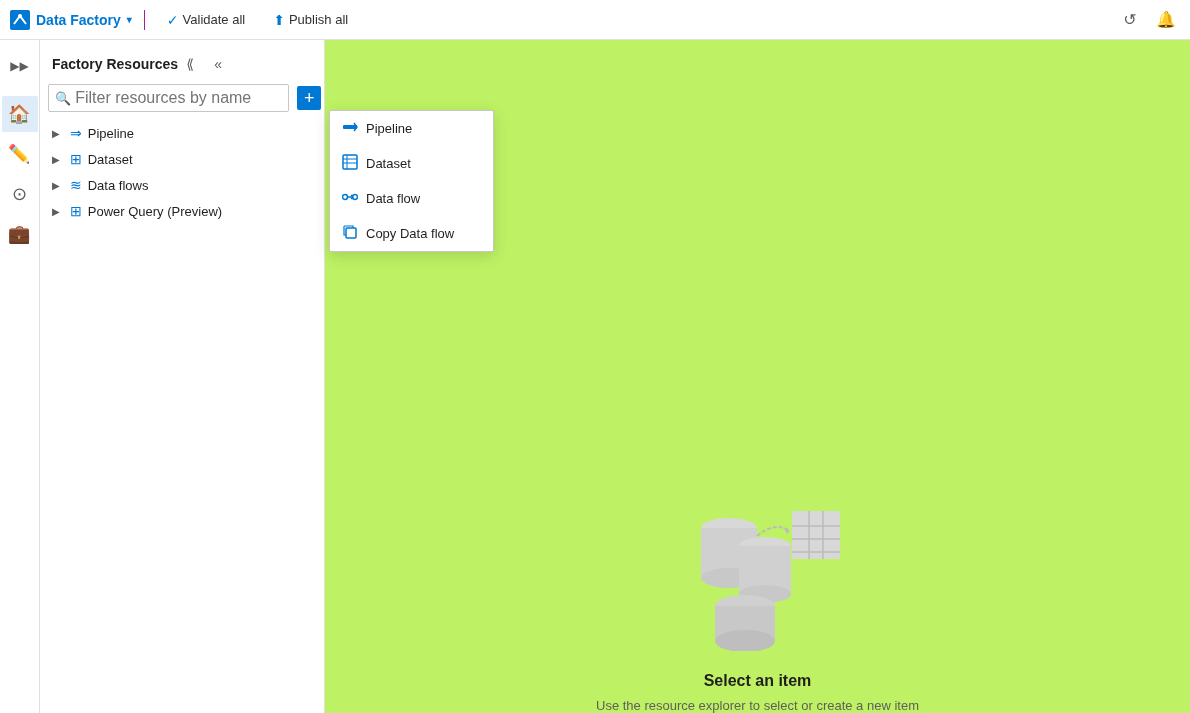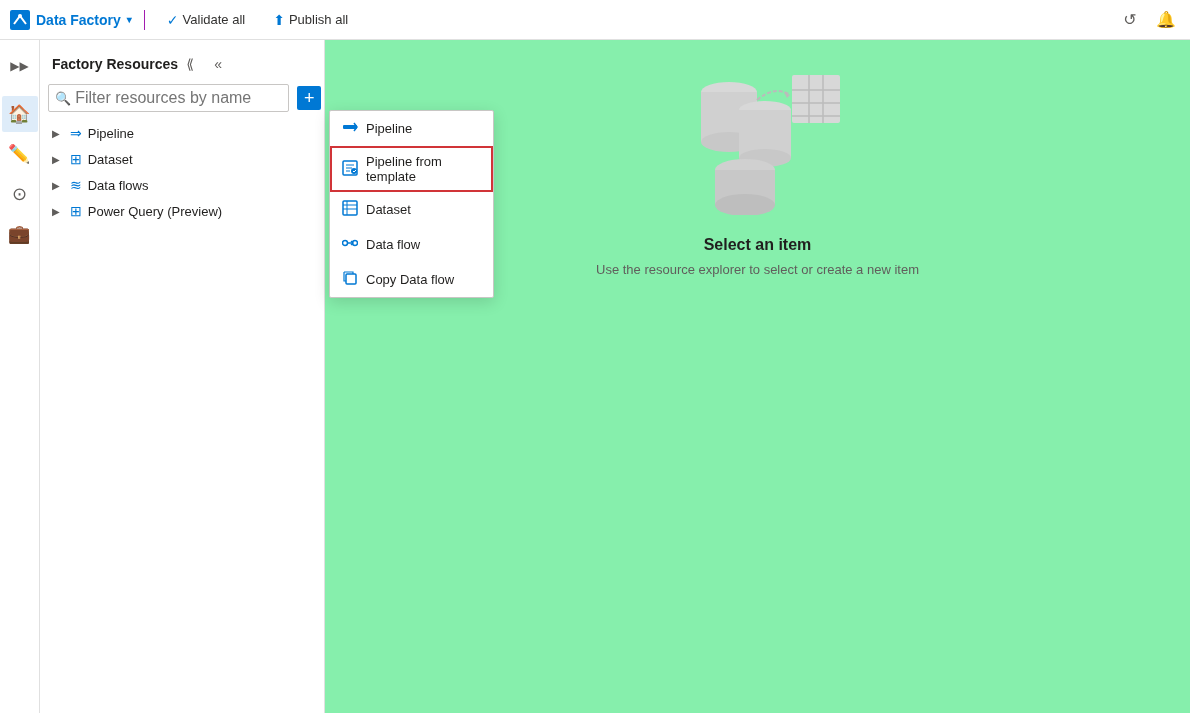--- a/index.html
+++ b/index.html
@@ -180,24 +180,24 @@
     .dropdown-item.highlighted {
       background: #fff;
       outline: 2px solid #d13438;
       outline-offset: -2px;
     }
     .dropdown-item .menu-icon { font-size: 14px; color: #0078d4; width: 16px; flex-shrink: 0; }
 
     
     .content-area {
       flex: 1;
-      background: #86efac;
-      display: flex;
-      align-items: center;
-      justify-content: flex-start;
+      background: #bef264;
+      display: flex;
+      align-items: center;
+      justify-content: flex-end;
       flex-direction: column;
       gap: 12px;
     }
     .empty-state {
       display: flex;
       flex-direction: column;
       align-items: center;
       gap: 8px;
     }
     .empty-state-title {
@@ -300,31 +300,20 @@
 
     <div class="dropdown-menu">
       <div class="dropdown-item">
         <span class="menu-icon">
           <svg width="16" height="16" viewBox="0 0 16 16">
               <rect x="1" y="6" width="14" height="4" rx="1" fill="#0078d4"></rect>
               <path d="M12 4 L15 8 L12 12" stroke="#0078d4" stroke-width="1.5" fill="none"></path>
             </svg>
         </span>
         <span>Pipeline</span>
-      </div>
-      <div class="dropdown-item highlighted">
-        <span class="menu-icon">
-          <svg width="16" height="16" viewBox="0 0 16 16">
-              <rect x="1" y="1" width="14" height="14" rx="1" fill="none" stroke="#0078d4" stroke-width="1.5"></rect>
-              <path d="M4 5 h8 M4 8 h6 M4 11 h4" stroke="#0078d4" stroke-width="1.2"></path>
-              <circle cx="12" cy="11" r="3" fill="#0078d4"></circle>
-              <path d="M11 11 l1 1 l2-2" stroke="white" stroke-width="1" fill="none"></path>
-            </svg>
-        </span>
-        <span>Pipeline from template</span>
       </div>
       <div class="dropdown-item">
         <span class="menu-icon">
           <svg width="16" height="16" viewBox="0 0 16 16">
               <rect x="1" y="1" width="14" height="14" rx="1" fill="none" stroke="#0078d4" stroke-width="1.5"></rect>
               <path d="M1 5 h14 M1 9 h14 M5 1 v14" stroke="#0078d4" stroke-width="1"></path>
             </svg>
         </span>
         <span>Dataset</span>
       </div>

